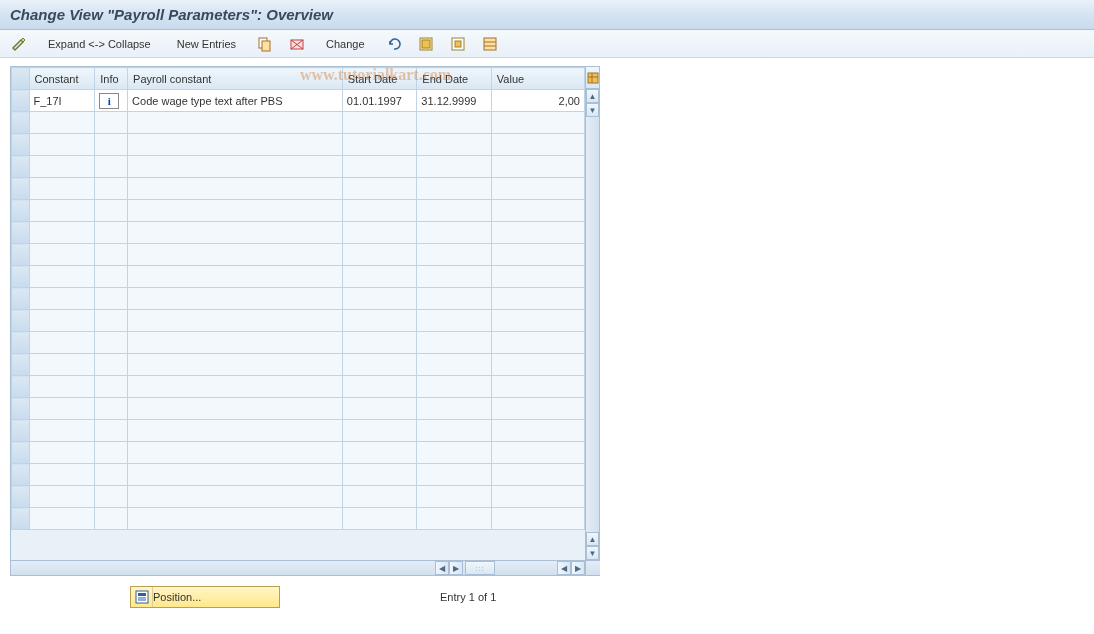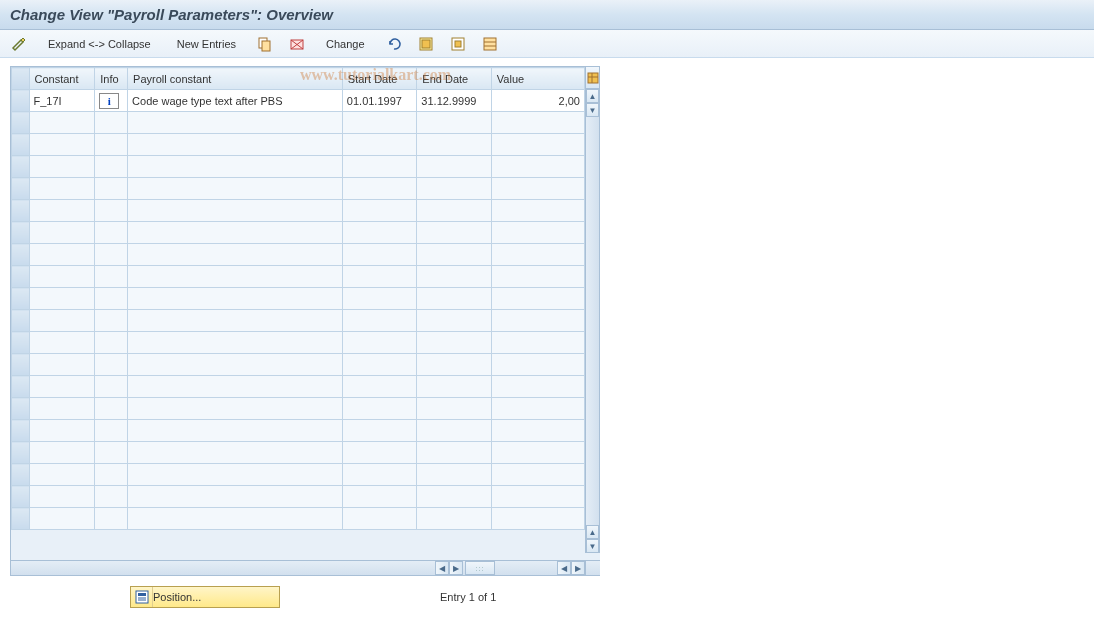--- a/index.html
+++ b/index.html
@@ -55,21 +55,20 @@
     }
     .table-container {
       border: 1px solid #a8bfd6;
       border-right: none;
       width: 590px;
       height: 510px;
       background: #e8f0f8;
       display: flex;
       flex-direction: column;
       margin-bottom: 6px;
-      gap: 7px;
     }
     .table-scroll-wrap {
       display: flex;
       flex: 1;
       overflow: hidden;
     }
     .table-content {
       flex: 1;
       overflow: hidden;
     }

